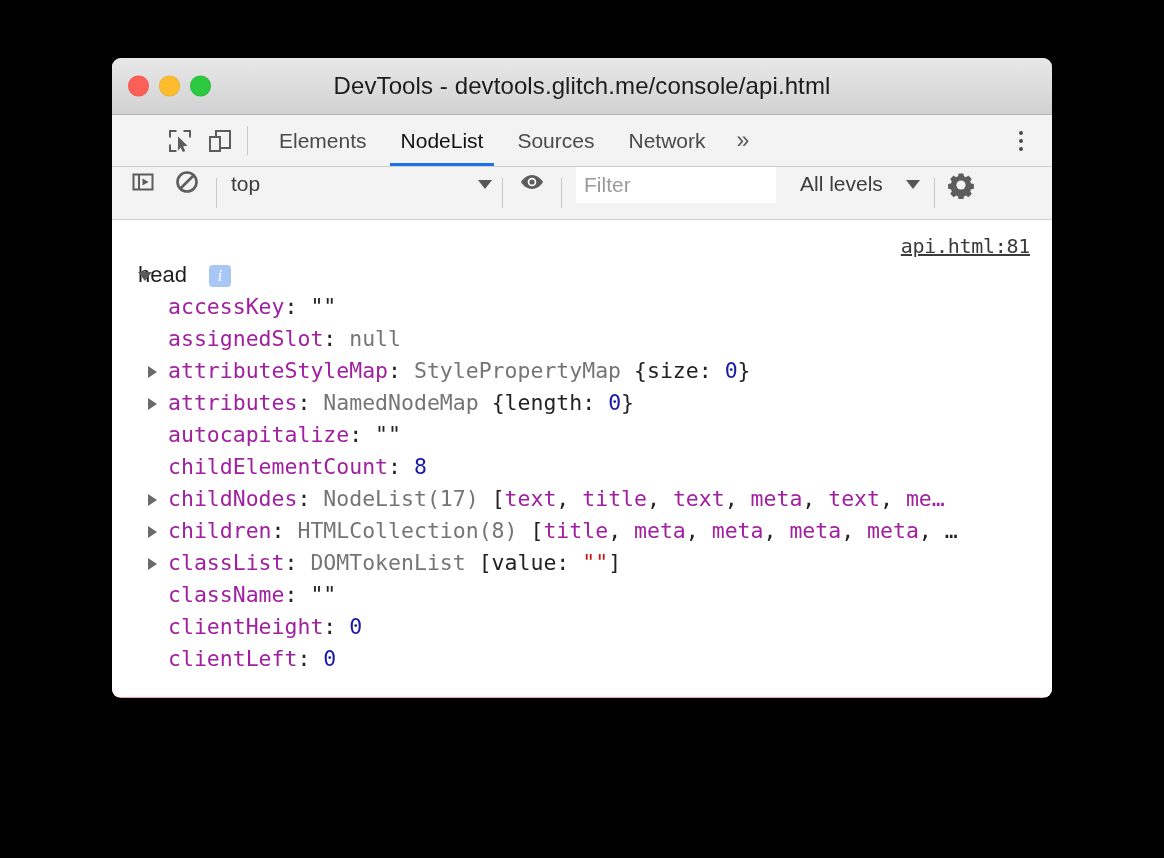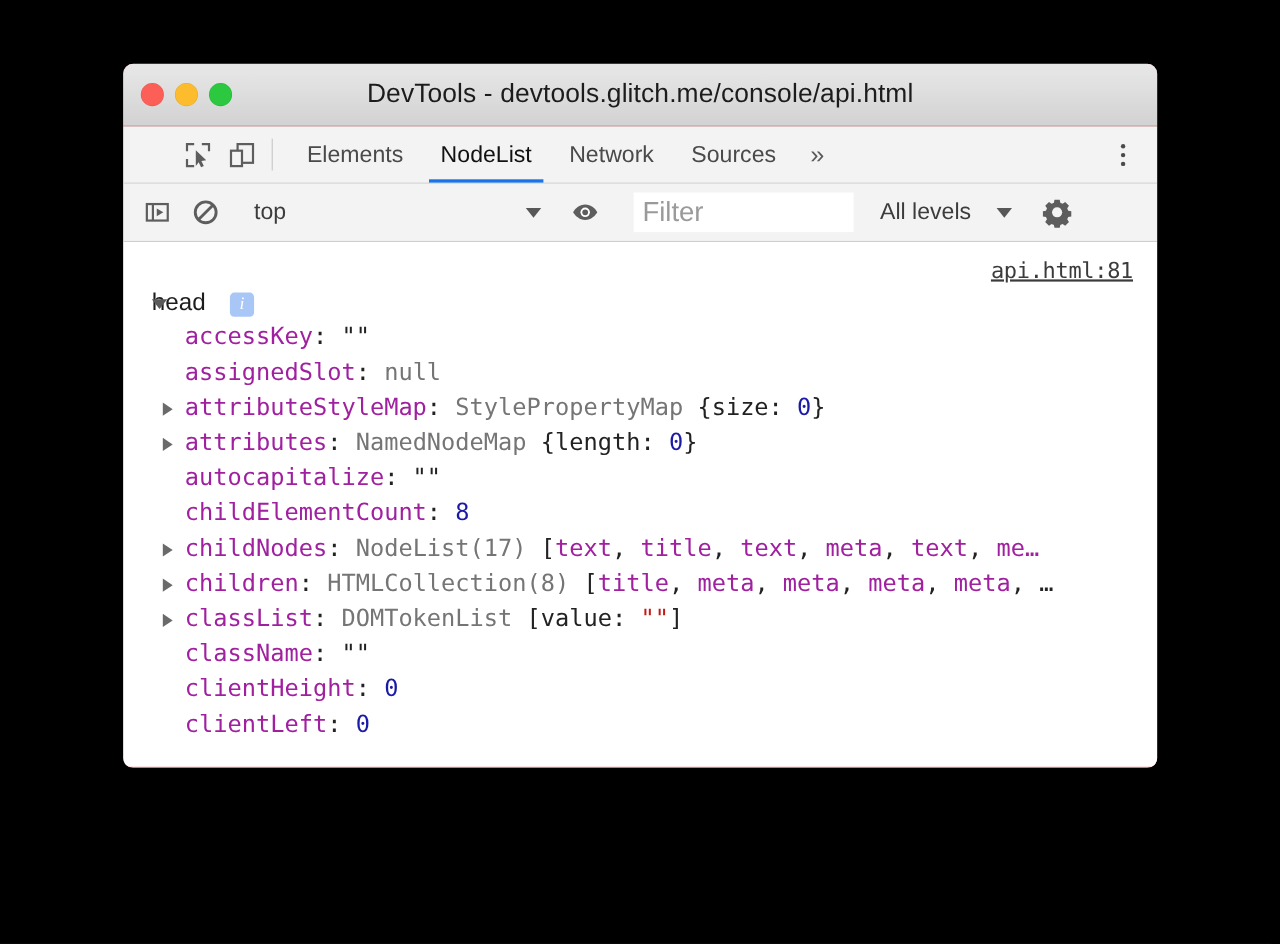--- a/index.html
+++ b/index.html
@@ -126,21 +126,20 @@
     margin: 0 8px;
   }
   #kebab i { width: 4px; height: 4px; border-radius: 50%; background: #4a4a4a; display: block; }
 
   
   #console-toolbar {
     height: 53px;
     background: #f3f3f3;
     border-bottom: 1px solid #cfcfcf;
     display: flex;
-    align-items: center;
     padding-left: 16px;
   }
   #ctx-select {
     display: flex;
     align-items: center;
     width: 285px;
     padding: 0 10px 0 14px;
     height: 34px;
   }
   #ctx-label { font-size: 21px; color: #3c3c3c; flex: 1 1 auto; }
@@ -149,21 +148,21 @@
     border-left: 7px solid transparent;
     border-right: 7px solid transparent;
     border-top: 9px solid #575757;
   }
   #filter-input {
     width: 200px;
     height: 36px;
     background: #ffffff;
     border: none;
     outline: none;
-    font-size: 25px;
+    font-size: 21px;
     color: #2b2b2b;
     padding: 0 8px;
     font-family: "Liberation Sans", sans-serif;
   }
   #filter-input::placeholder { color: #9a9a9a; opacity: 1; }
   #levels-select {
     display: flex;
     align-items: center;
     gap: 23px;
     padding: 0 14px;
@@ -275,22 +274,22 @@
         <svg width="26" height="26" viewBox="0 0 26 26">
           <rect x="9" y="3" width="14" height="17" fill="none" stroke="#5d5d5d" stroke-width="2"></rect>
           <rect x="3" y="9" width="10" height="14" fill="#f3f3f3" stroke="#5d5d5d" stroke-width="2"></rect>
         </svg>
       </div>
     </div>
     <div class="vdiv"></div>
     <div id="tabs">
       <div class="tab">Elements</div>
       <div class="tab active">NodeList</div>
+      <div class="tab">Sources</div>
       <div class="tab">Network</div>
-      <div class="tab">Sources</div>
       <div class="tab more">»</div>
     </div>
     <div id="tabbar-right">
       <div class="vdiv"></div>
       <div id="kebab">
         <i></i>
           <i></i>
           <i></i>
       </div>
     </div>

